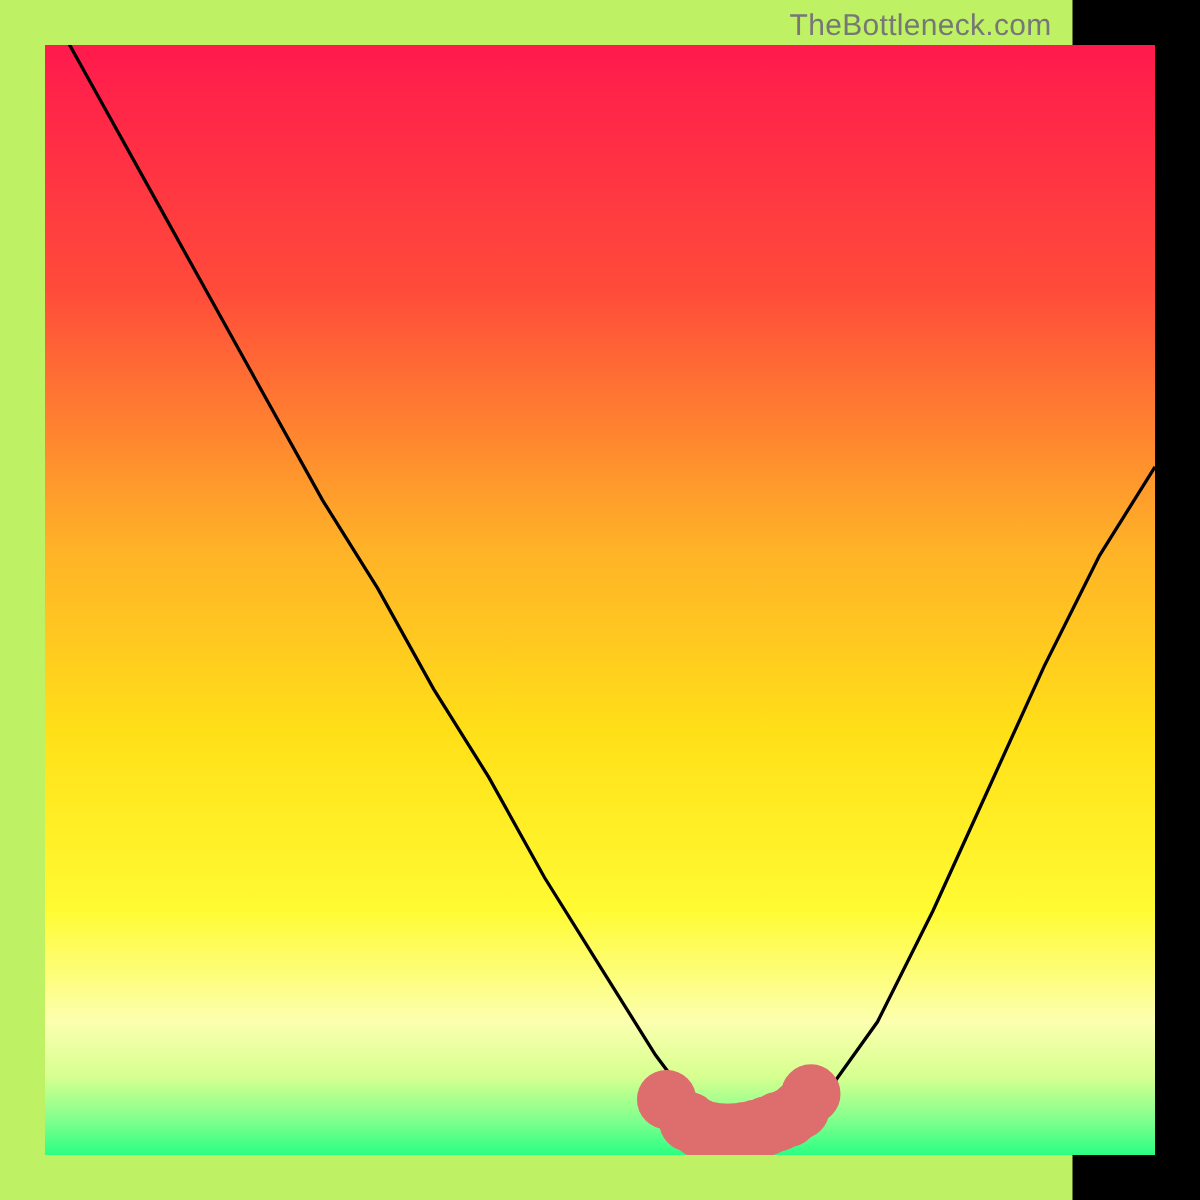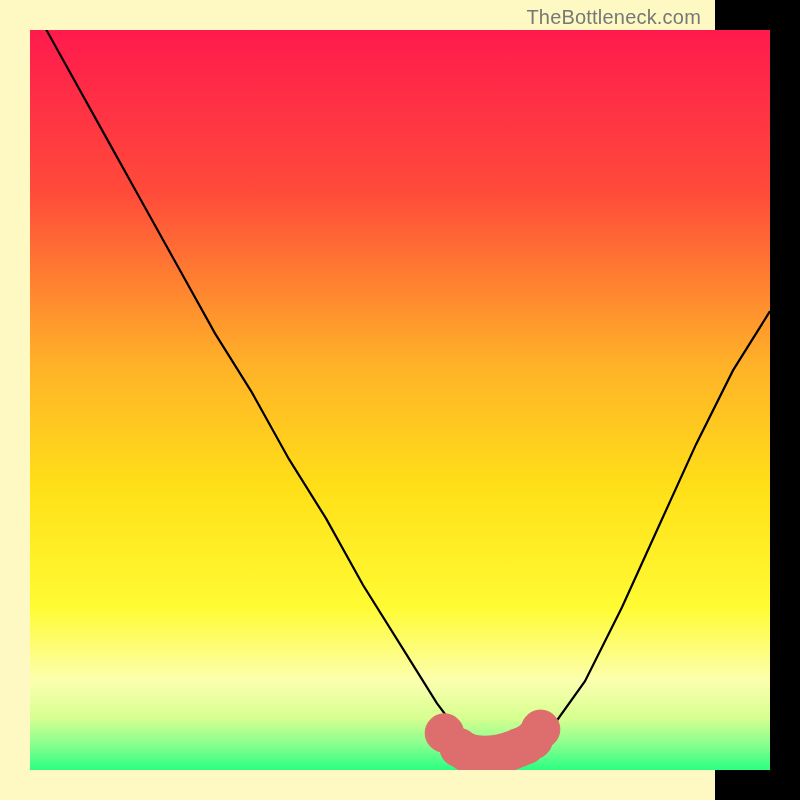--- a/index.html
+++ b/index.html
@@ -9,21 +9,21 @@
     height: 800px;
     background: #000;
     font-family: Arial, Helvetica, sans-serif;
     overflow: hidden;
   }
   .frame {
     position: absolute;
     top: 0; left: 0;
     width: 715px;
     height: 800px;
-    background: #fef9c3;
+    background: #bef264;
   }
   .plot {
     position: absolute;
     top: 30px;
     left: 30px;
     width: 740px;
     height: 740px;
     overflow: hidden;
   }
   .plot svg {

